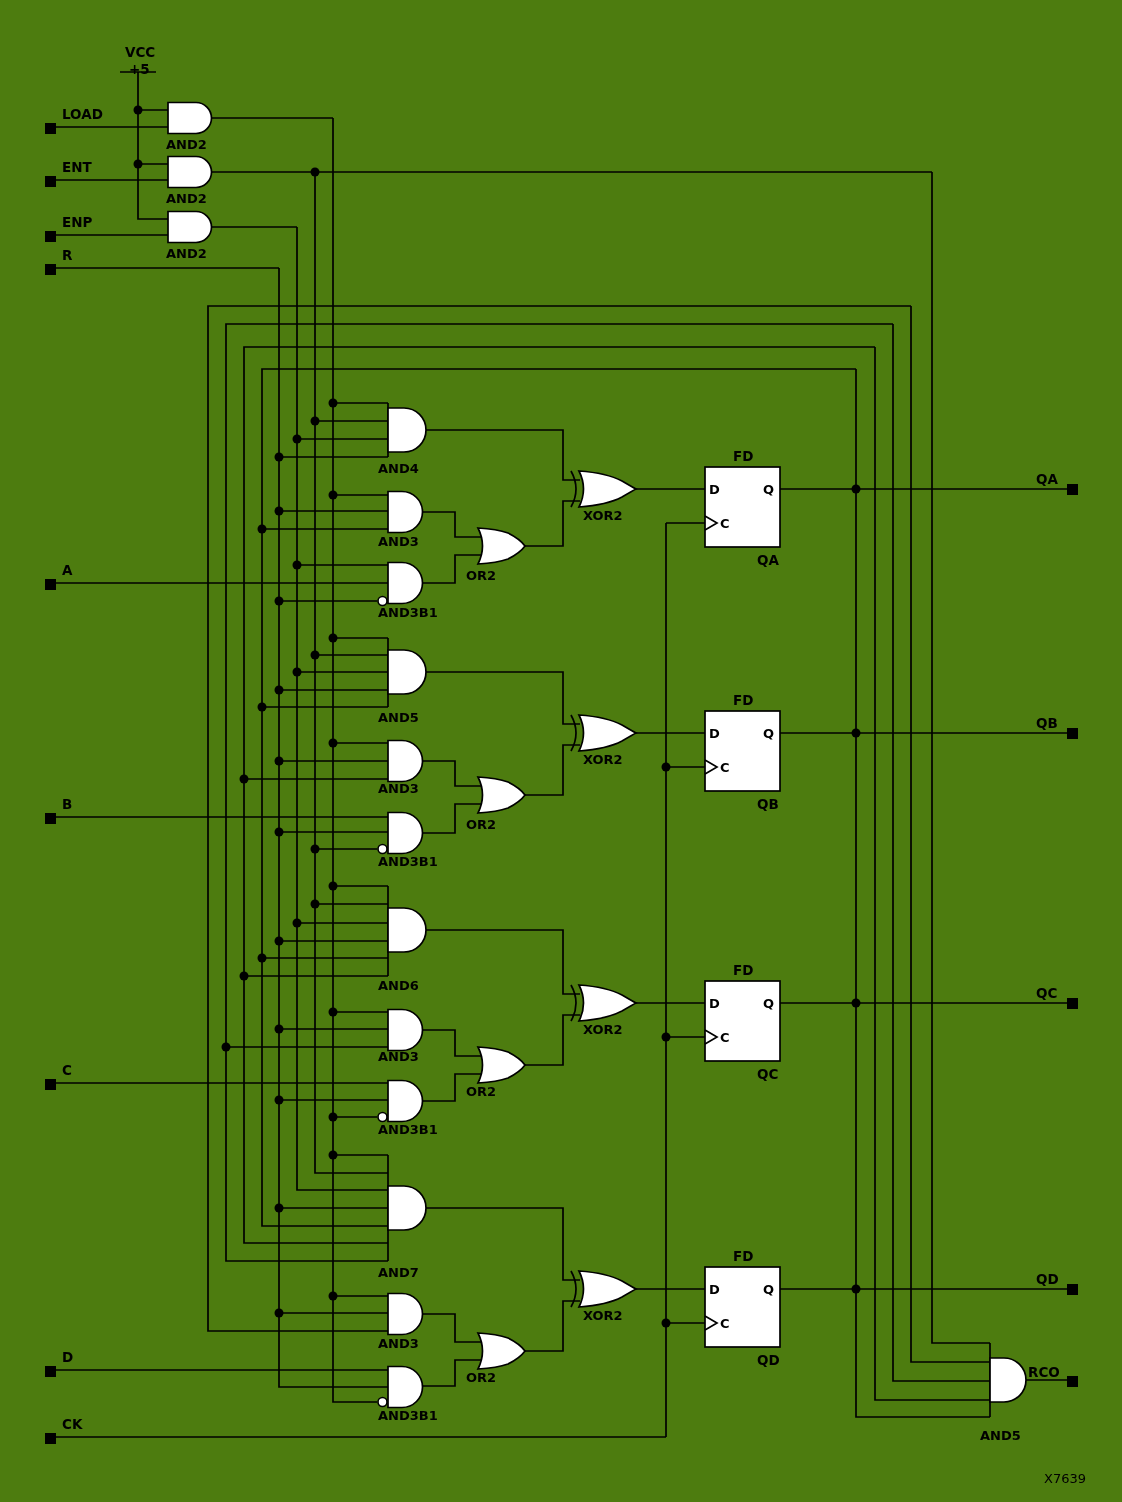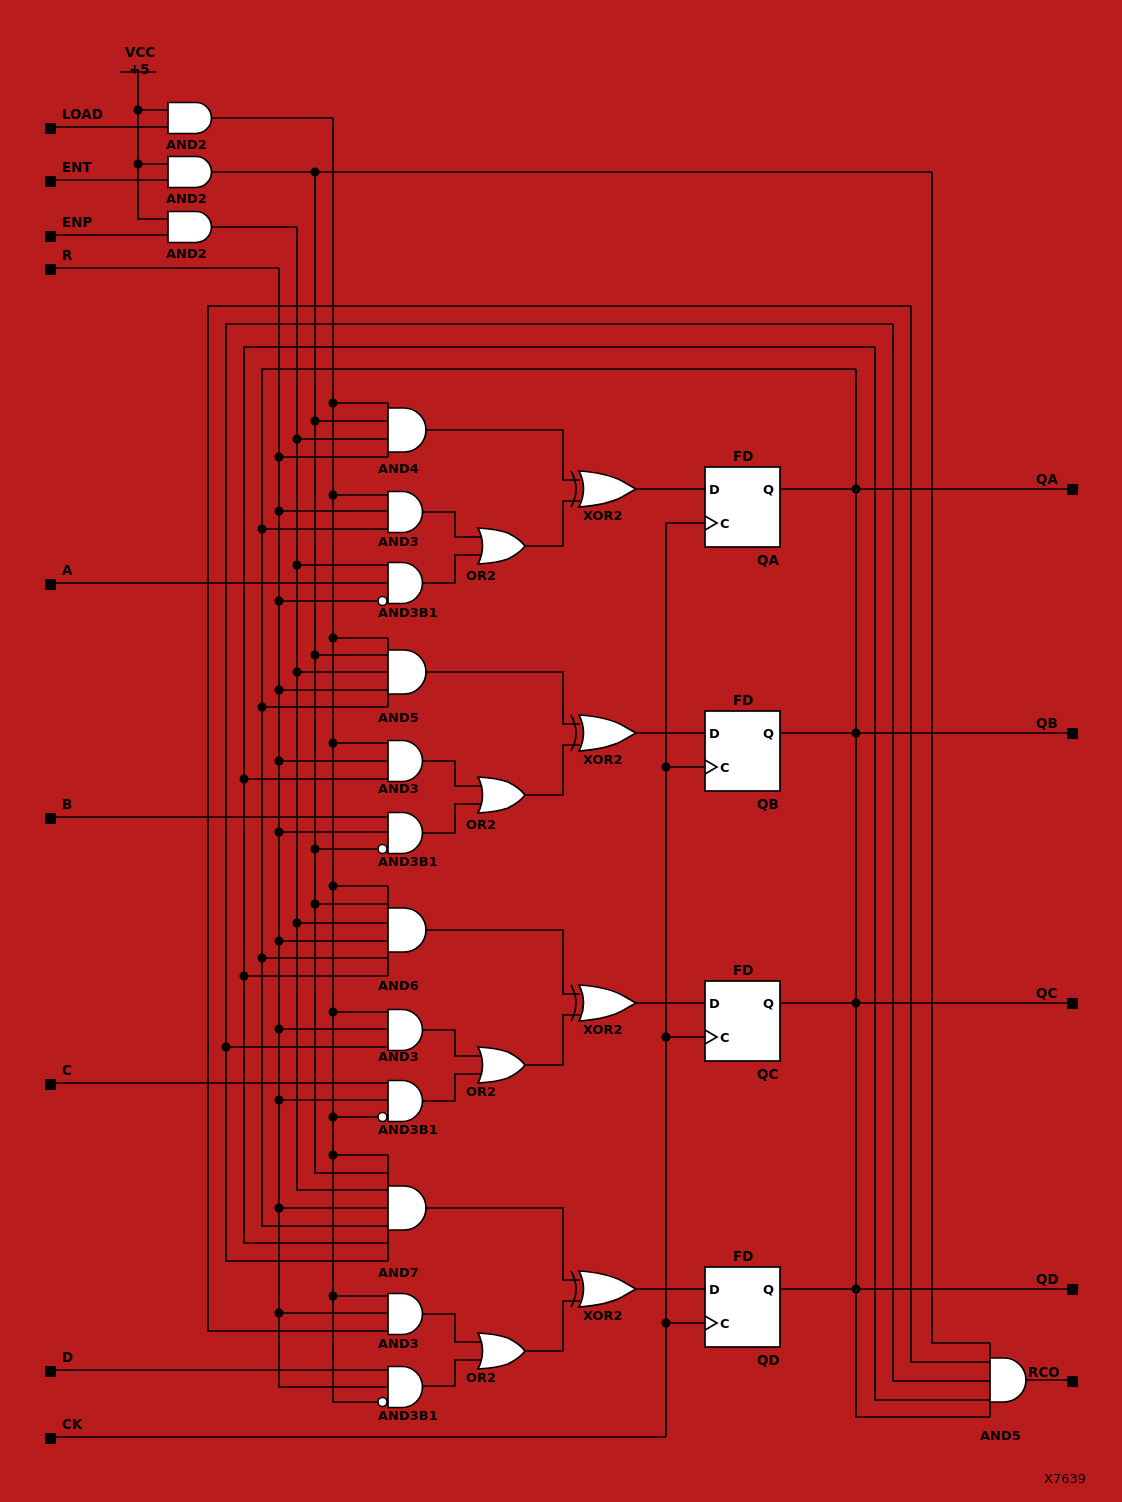--- a/index.html
+++ b/index.html
@@ -1,16 +1,16 @@
 <!DOCTYPE html>
 <html><head>
 <meta charset="utf-8">
 <style>
   html,body{margin:0;padding:0;background:#ffffff;}
-  .stage{position:relative;width:1122px;height:1502px;background:#b91c1c;}
+  .stage{position:relative;width:1122px;height:1502px;background:#4d7c0f;}
   svg{display:block;}
   .wire{fill:none;stroke:#000;stroke-width:1.7;}
   .gate{fill:#fff;stroke:#000;stroke-width:1.7;}
   .gateline{fill:none;stroke:#000;stroke-width:1.7;}
   .dot{fill:#000;stroke:none;}
   .bubble{fill:#fff;stroke:#000;stroke-width:1.6;}
   .pin{fill:#000;stroke:none;}
   .lbl{font-family:"DejaVu Sans","Liberation Sans",sans-serif;font-weight:bold;font-size:13.5px;fill:#000;}
   .lbl-sm{font-family:"DejaVu Sans","Liberation Sans",sans-serif;font-weight:bold;font-size:13px;fill:#000;}
   .lbl-doc{font-family:"DejaVu Sans","Liberation Sans",sans-serif;font-weight:normal;font-size:13px;fill:#000;}

